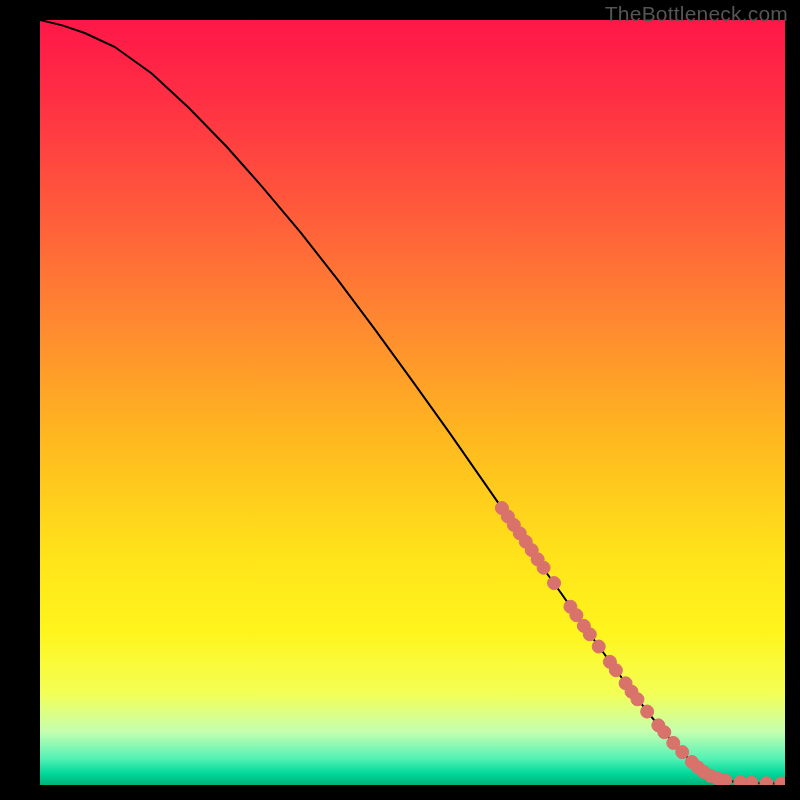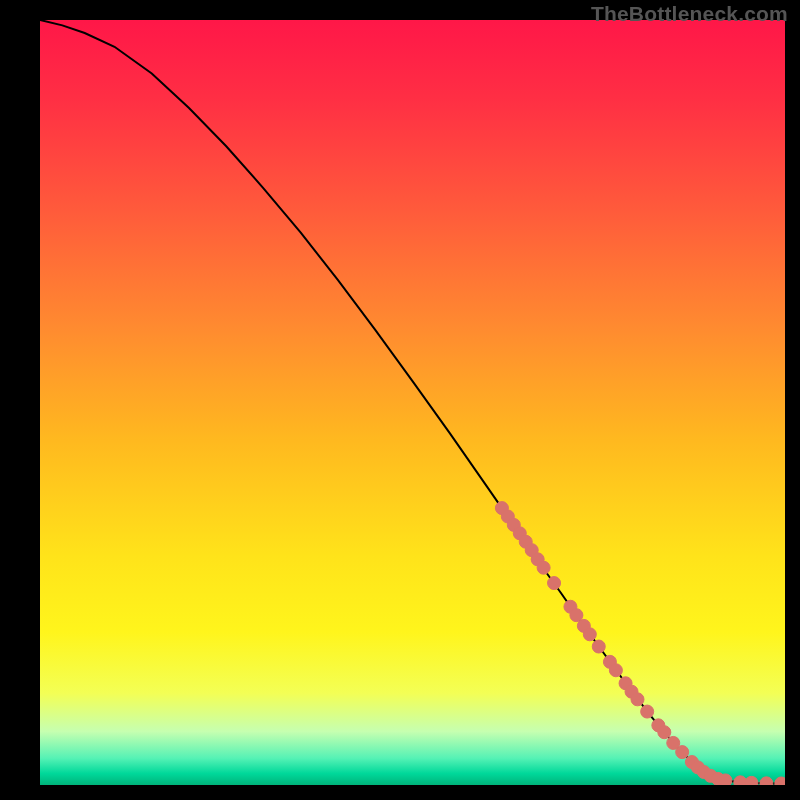--- a/index.html
+++ b/index.html
@@ -25,21 +25,21 @@
     top: 0;
     width: 745px;
     height: 765px;
   }
   .watermark {
     position: absolute;
     top: 2px;
     right: 12px;
     color: #555;
     font-size: 21px;
-    font-weight: 700;
+    font-weight: 400;
     user-select: none;
     letter-spacing: 0.2px;
   }
   svg { display: block; }
 </style>
 </head>
 <body>
 
 <div class="frame">
   <div class="plot-area">

